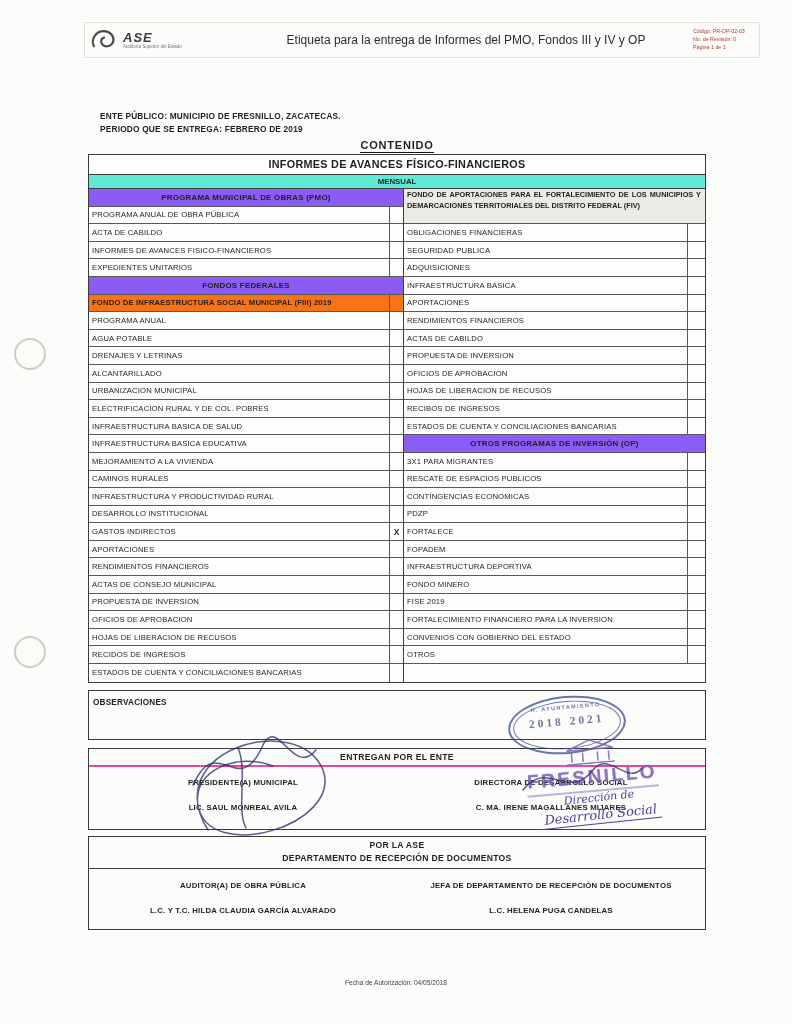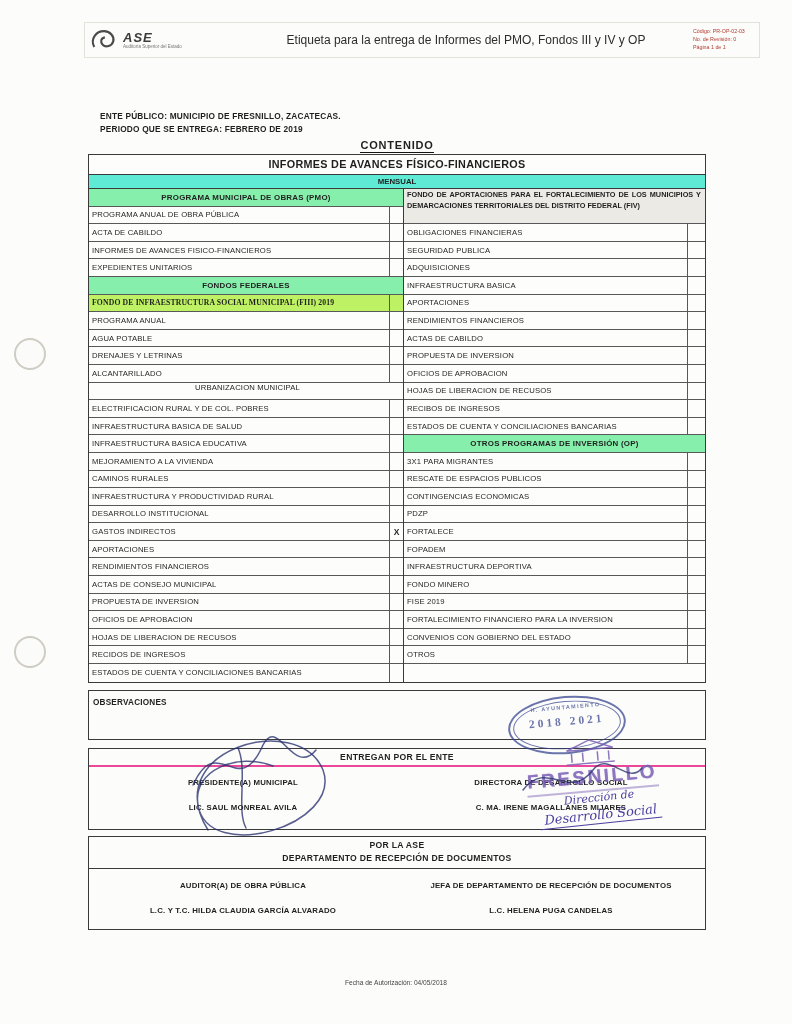--- a/index.html
+++ b/index.html
@@ -27,26 +27,26 @@
   .t-cols{display:flex;}
   .col{box-sizing:border-box;}
   .col-left{width:315px;border-right:1px solid #3a3a3a;}
   .col-right{flex:1;}
   .trow{display:flex;align-items:center;border-bottom:1px solid #585858;box-sizing:border-box;font-size:7.7px;}
   .col .trow:last-child{border-bottom:none;}
   .trow .lbl{flex:1;padding-left:3px;letter-spacing:.15px;}
   .trow .chk{width:13px;align-self:stretch;border-left:1px solid #585858;display:flex;align-items:center;
              justify-content:center;font-size:8.5px;font-weight:bold;}
   .col-right .trow .chk{width:17px;}
-  .trow.head{justify-content:center;background:#86efac;}
+  .trow.head{justify-content:center;background:#8b5cf6;}
   .trow.head .hlbl{font-weight:bold;font-size:7.9px;letter-spacing:.25px;}
   .trow.tallhead{background:#eceae5;align-items:flex-start;}
   .trow.tallhead .hlbl{font-weight:bold;font-size:7.3px;line-height:1.45;text-align:justify;
                        padding:1px 4px 0 3px;display:block;width:100%;box-sizing:border-box;}
-  .trow.subhead{background:#bef264;font-family:Liberation Serif, serif;}
+  .trow.subhead{background:#f97316;}
   .trow.subhead .lbl{font-weight:bold;}
   
   .obs-box{position:absolute;left:88px;top:690px;width:618px;height:50px;border:1.4px solid #3a3a3a;box-sizing:border-box;}
   .obs-lbl{display:inline-block;font-weight:bold;font-size:8.2px;padding:3px 0 0 4px;letter-spacing:.2px;}
   
   .sig-box{position:absolute;left:88px;width:618px;border:1.4px solid #3a3a3a;box-sizing:border-box;background:transparent;}
   .entregan{top:748px;height:82px;}
   .asebox{top:836px;height:94px;}
   .sig-title{border-bottom:2px solid #ec4899;font-weight:bold;text-align:center;font-size:8.6px;
              padding:3px 0;letter-spacing:.3px;}
@@ -161,21 +161,21 @@
             <span class="chk"></span>
           </div>
           <div class="trow item" style="height: 17.6px;">
             <span class="lbl">DRENAJES Y LETRINAS</span>
             <span class="chk"></span>
           </div>
           <div class="trow item" style="height: 17.6px;">
             <span class="lbl">ALCANTARILLADO</span>
             <span class="chk"></span>
           </div>
-          <div class="trow item" style="height: 17.6px; flex-direction: column;">
+          <div class="trow item" style="height: 17.6px;">
             <span class="lbl">URBANIZACION MUNICIPAL</span>
             <span class="chk"></span>
           </div>
           <div class="trow item" style="height: 17.6px;">
             <span class="lbl">ELECTRIFICACION RURAL Y DE COL. POBRES</span>
             <span class="chk"></span>
           </div>
           <div class="trow item" style="height: 17.6px;">
             <span class="lbl">INFRAESTRUCTURA BASICA DE SALUD</span>
             <span class="chk"></span>

